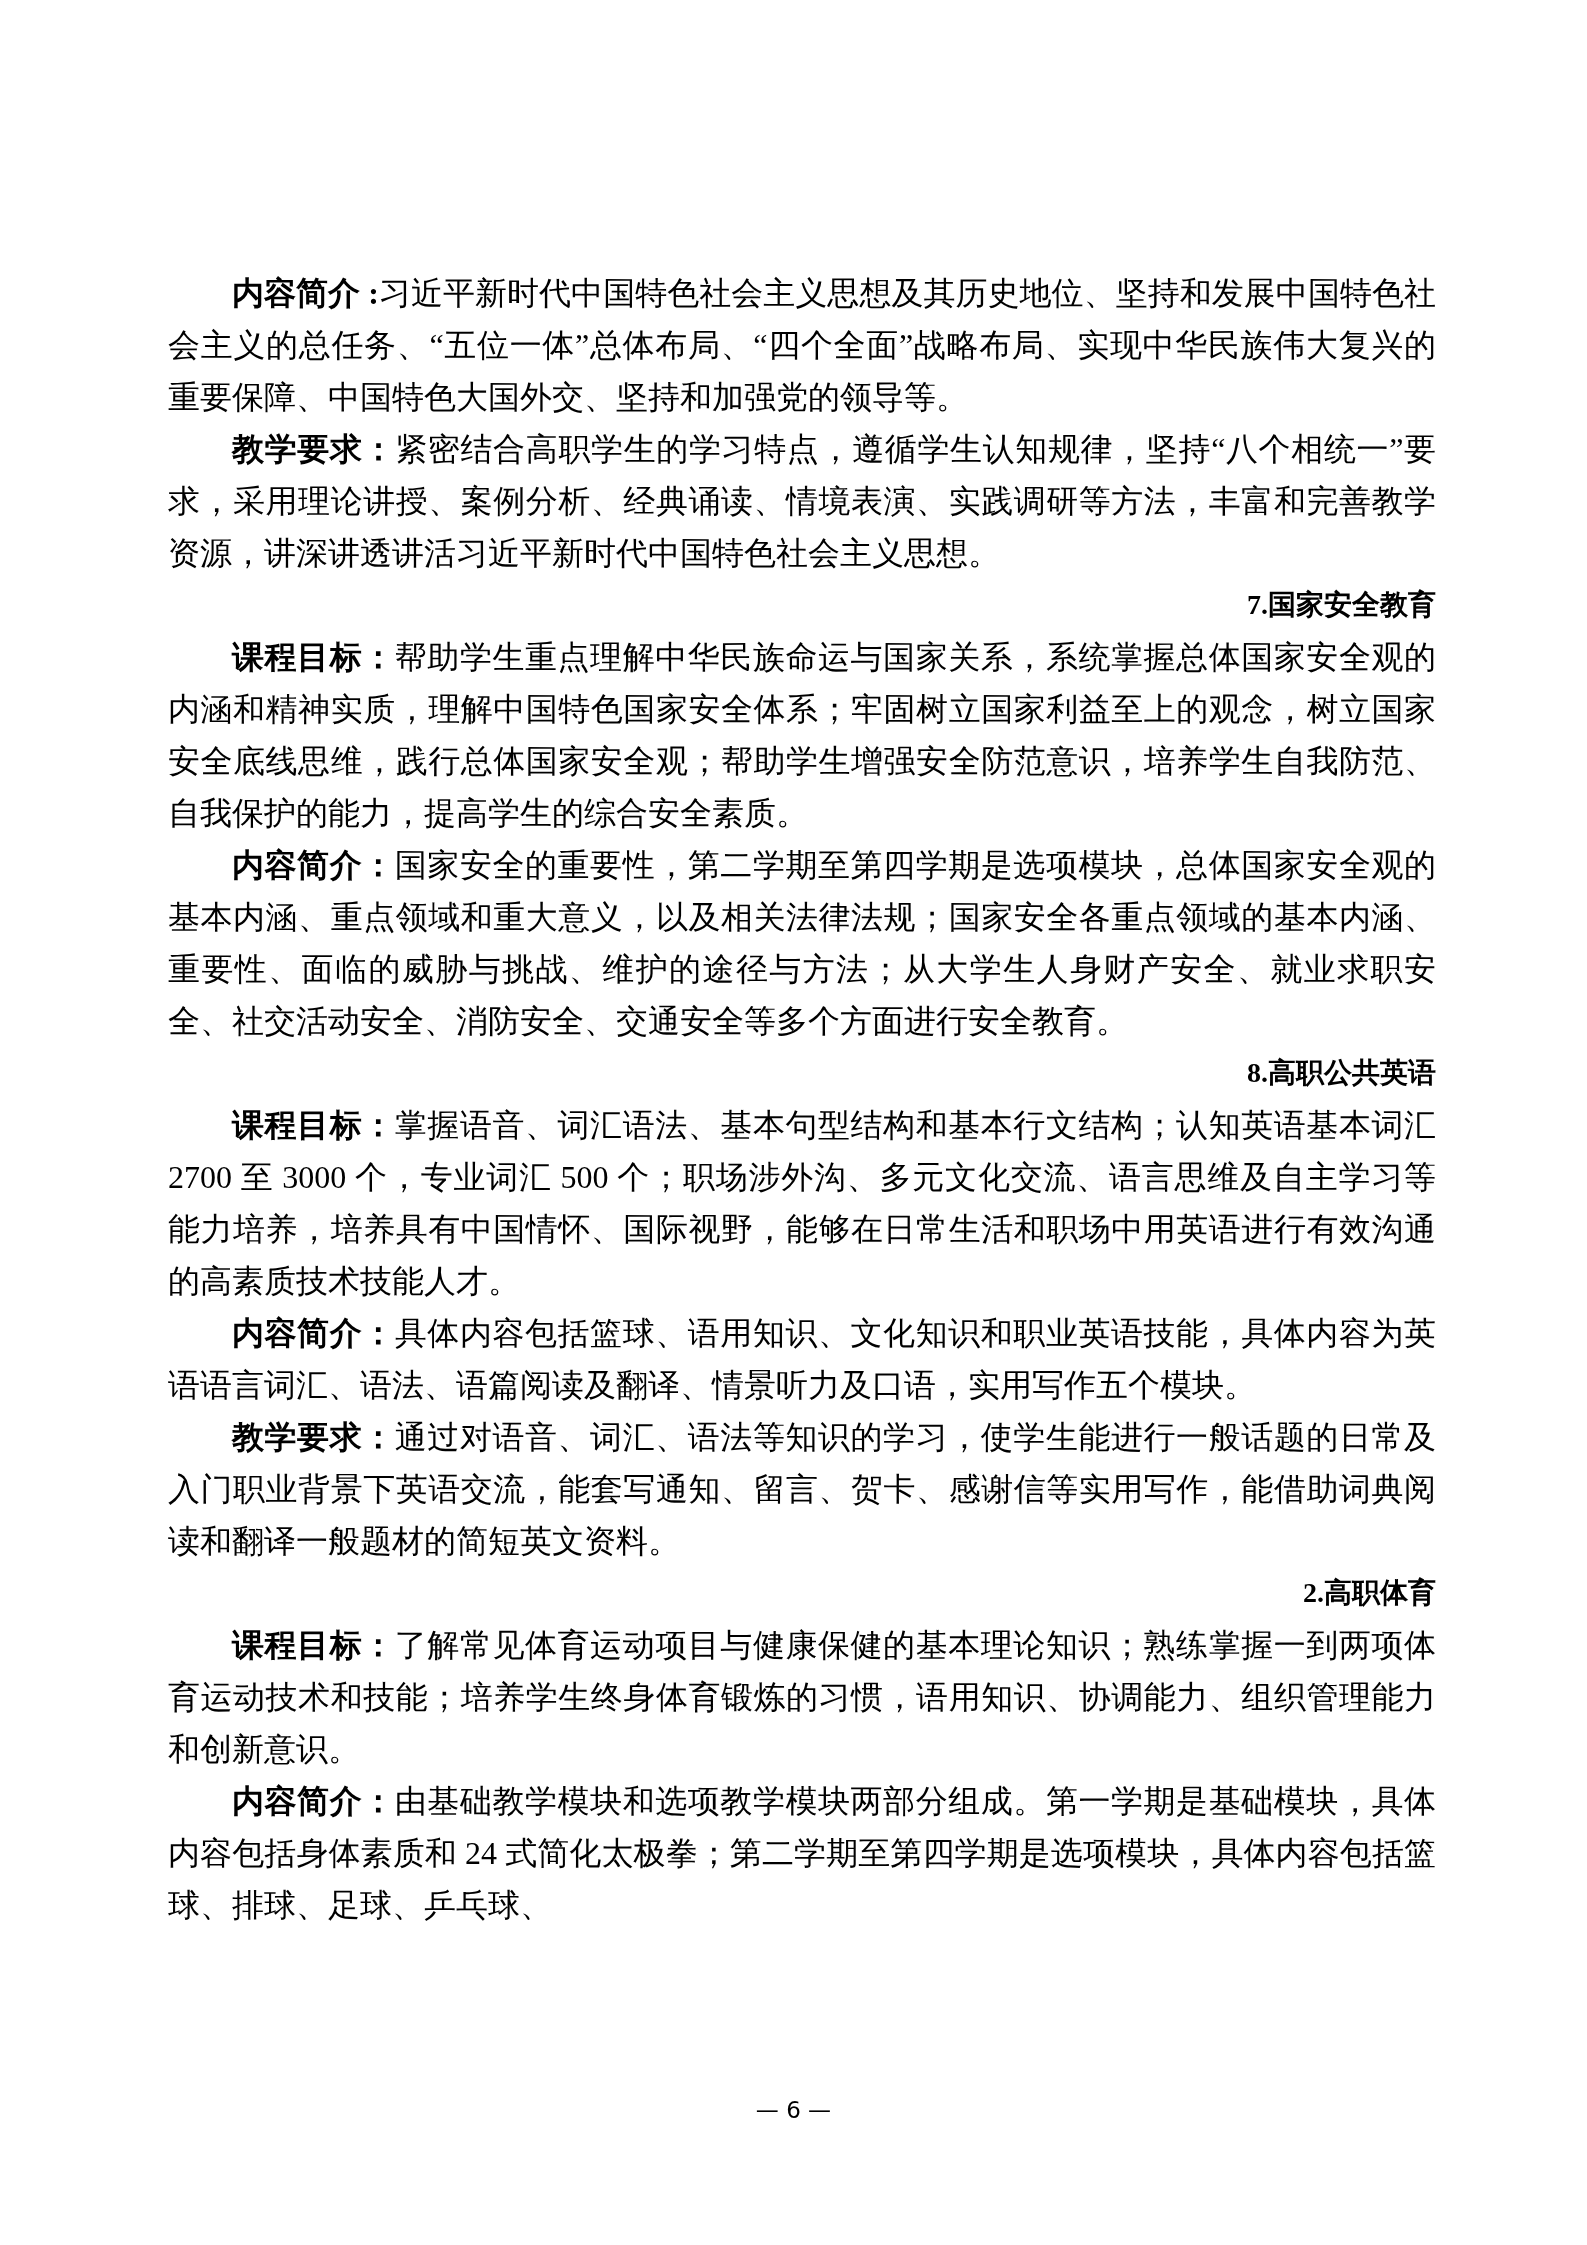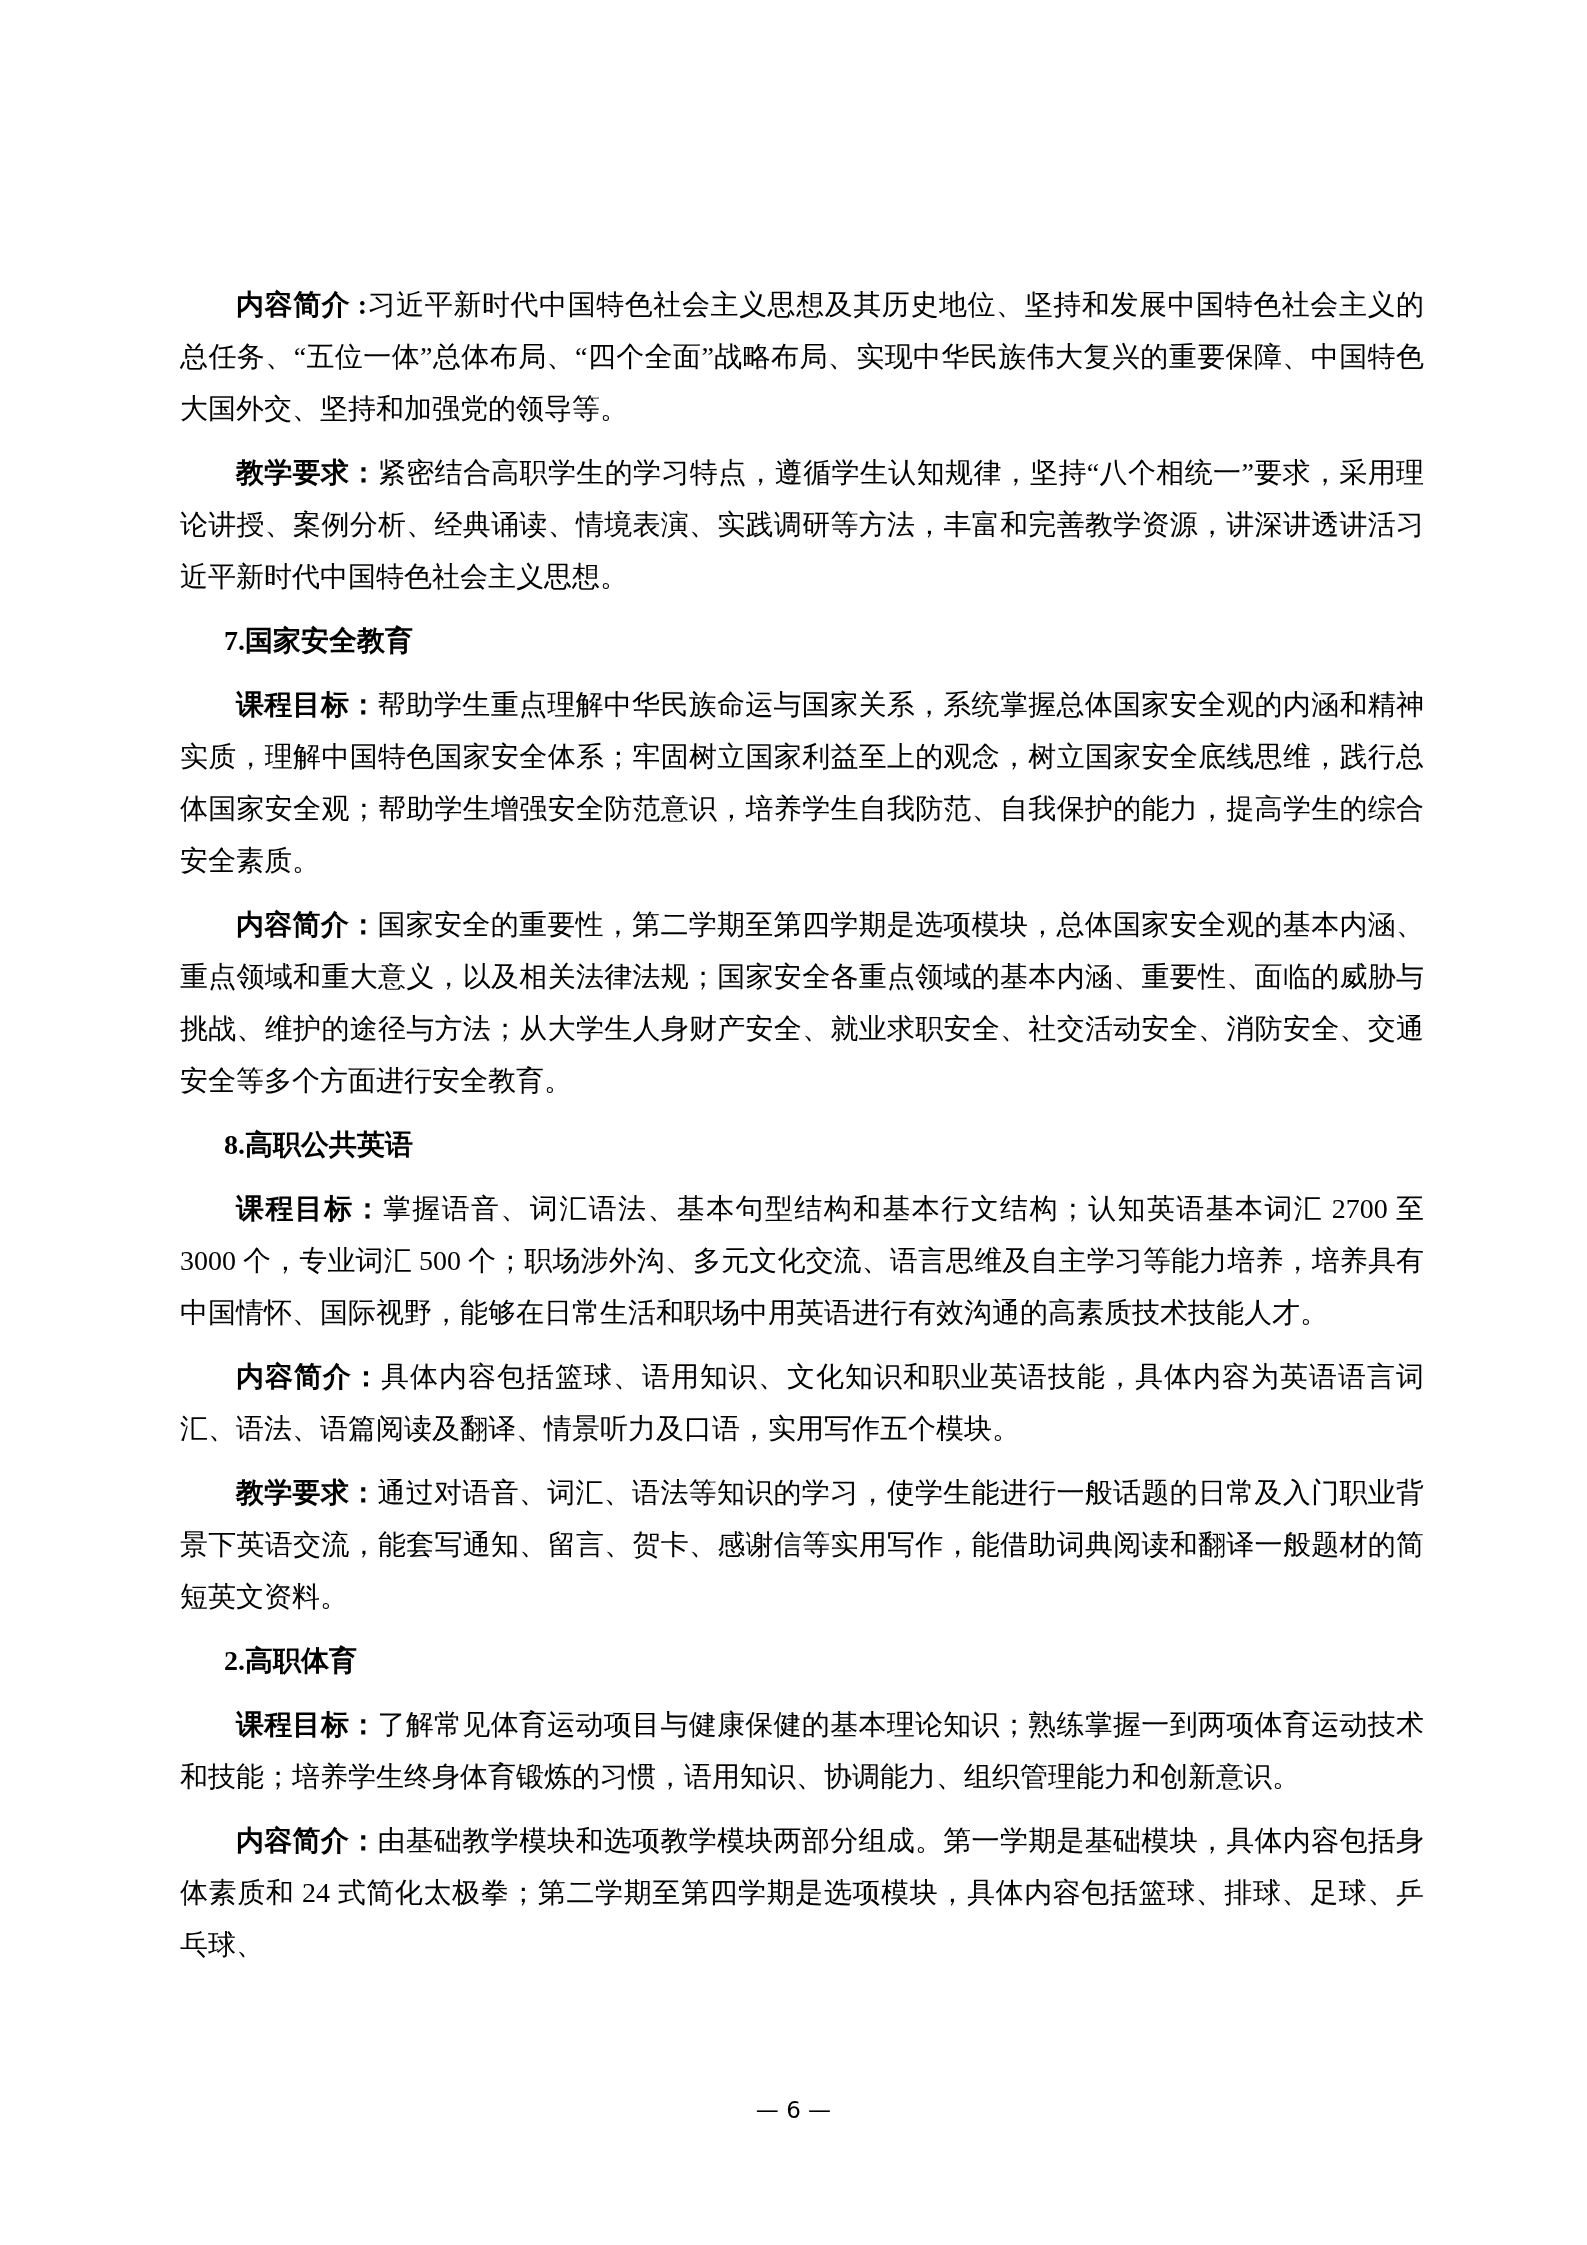--- a/index.html
+++ b/index.html
@@ -12,35 +12,35 @@
     color: #000;
     font-family: "Liberation Serif", "DejaVu Serif", serif;
   }
   .page-body {
     position: absolute;
     left: 168px;
     top: 267px;
     width: 1268px;
   }
   .para {
-    margin: 12px;
-    font-size: 28px;
+    margin: 0;
+    font-size: 32px;
     line-height: 52px;
     text-indent: 2em;
     text-align: justify;
     text-justify: inter-ideograph;
   }
   .para .label { font-weight: bold; }
   .heading {
     margin: 0;
     font-size: 28px;
     line-height: 52px;
     font-weight: bold;
     text-indent: 2em;
-    text-align: left;
+    text-align: right;
   }
   .footer {
     position: absolute;
     left: 0;
     top: 2095px;
     width: 100%;
     text-align: center;
     font-size: 23px;
     line-height: 30px;
     font-family: "DejaVu Sans", "Liberation Sans", sans-serif;

